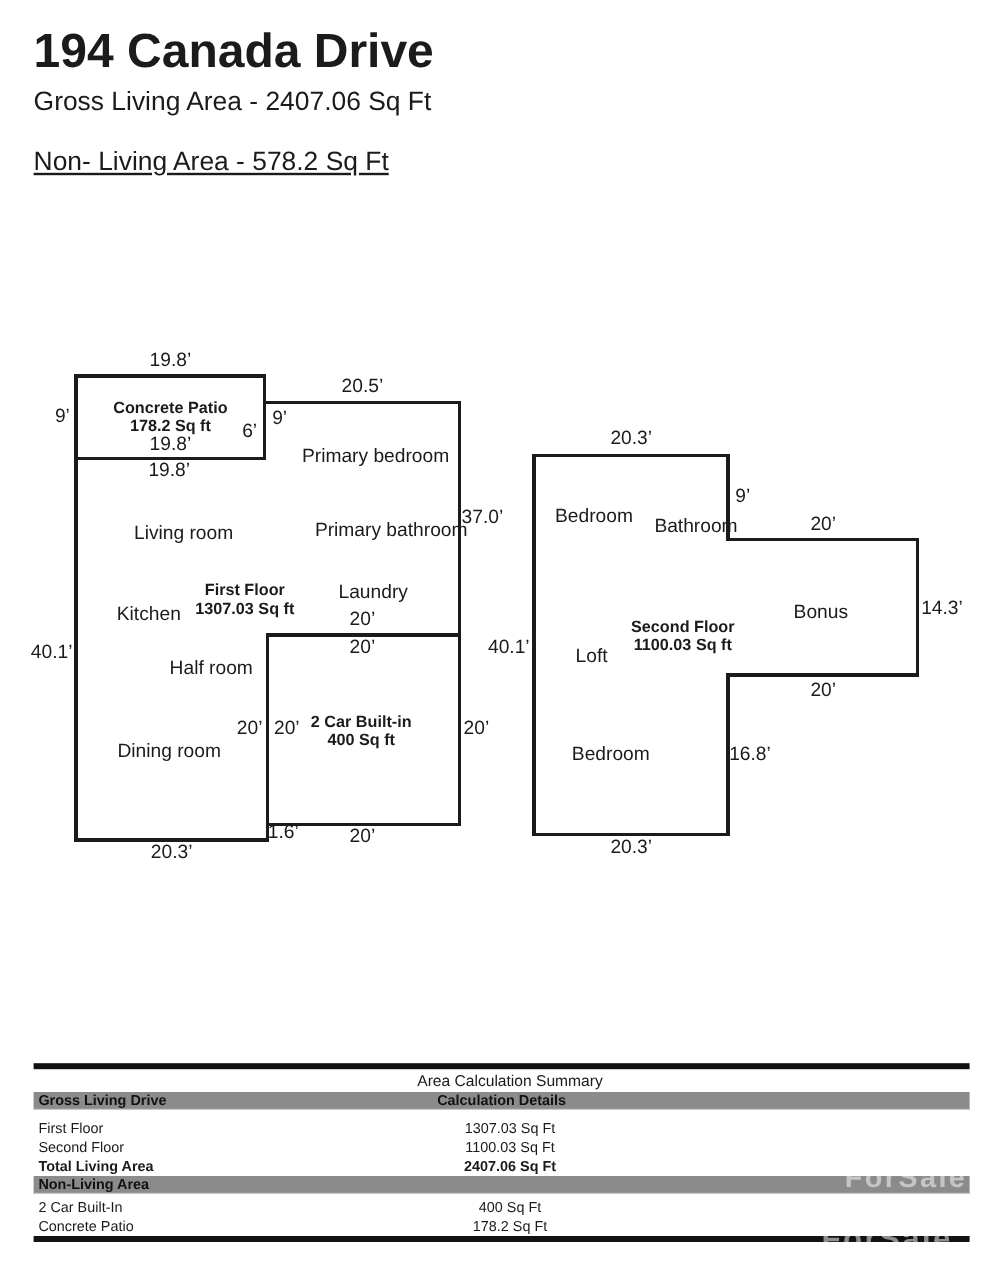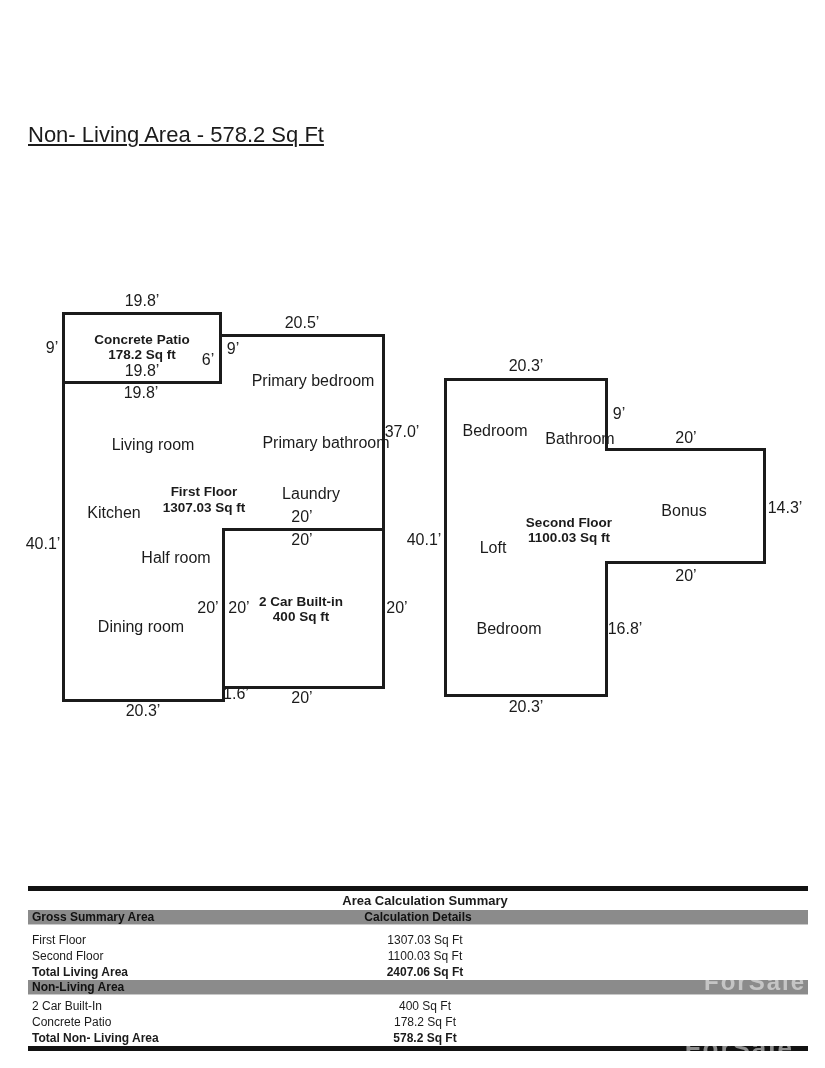--- a/index.html
+++ b/index.html
@@ -14,39 +14,41 @@
   .h-sub2{top:121px;text-decoration:underline;}
   
   #plan-svg{position:absolute;left:0;top:0;}
   #plan-svg polygon,#plan-svg rect{fill:none;stroke:#1b1b1b;stroke-width:3;stroke-linejoin:miter;shape-rendering:crispEdges;}
   
   .lbl{position:absolute;transform:translate(-50%,-50%);font-size:16px;line-height:14px;white-space:nowrap;}
   .fb{font-weight:bold;font-size:13.5px;}
   
   .summary{position:absolute;left:28px;top:886px;width:780px;font-size:12px;}
   .tbar{height:5px;background:#121212;position:relative;overflow:hidden;}
-  .ttitle{height:19px;line-height:20px;text-align:center;font-weight:bold;font-size:13px;padding-left:14px;}
+  .ttitle{height:19px;line-height:20px;text-align:center;font-weight:normal;font-size:13px;padding-left:14px;}
   .gray{position:relative;height:14px;line-height:14px;background:#8b8b8b;border-bottom:1.5px solid #c8c8c8;font-weight:bold;color:#111;overflow:hidden;}
   .gleft{position:absolute;left:4px;top:0;}
   .gcenter{position:absolute;left:0;right:0;top:0;text-align:center;}
   .rows1{padding-top:7px;}
   .rows2{padding-top:3px;}
   .trow{position:relative;height:16px;line-height:16px;}
   .tlabel{position:absolute;left:4px;top:0;}
   .tvalue{position:absolute;left:0;right:0;top:0;text-align:center;padding-left:14px;}
   .bold{font-weight:bold;text-decoration:underline;}
   
   .wm1{position:absolute;right:2px;top:-5px;font-size:24px;font-weight:bold;letter-spacing:2px;color:rgba(255,255,255,0.5);font-style:normal;}
   .wm2{position:absolute;right:14px;top:-13px;font-size:26px;font-weight:bold;letter-spacing:2px;color:rgba(165,165,165,0.85);}
 </style>
 </head>
 <body>
 
 <div id="page">
 
+  <div class="h-title">194 Canada Drive</div>
+  <div class="h-sub h-sub1">Gross Living Area - 2407.06 Sq Ft</div>
   <div class="h-sub h-sub2">Non- Living Area - 578.2 Sq Ft</div>
 
   <svg id="plan-svg" width="825" height="1068" viewBox="0 0 825 1068">
     <rect x="63.5" y="313.5" width="157" height="68.5"></rect>
     <polygon points="63.5,382 220.5,382 220.5,335.5 383,335.5 383,529 223,529 223,700 63.5,700"></polygon>
     <rect x="223" y="529" width="160" height="158"></rect>
     <polygon points="445,379.5 606.5,379.5 606.5,449.5 764.5,449.5 764.5,562.5 606.5,562.5 606.5,695.5 445,695.5"></polygon>
   </svg>
 
   <span class="lbl" style="left:142px;top:301px">19.8’</span>
@@ -61,21 +63,21 @@
   <span class="lbl" style="left:313px;top:381px">Primary bedroom</span>
   <span class="lbl" style="left:153px;top:445px">Living room</span>
   <span class="lbl" style="left:326px;top:443px">Primary bathroom</span>
   <span class="lbl" style="left:402px;top:432px">37.0’</span>
   <span class="lbl fb" style="left:204px;top:492px">First Floor</span>
   <span class="lbl fb" style="left:204px;top:508px">1307.03 Sq ft</span>
   <span class="lbl" style="left:311px;top:494px">Laundry</span>
   <span class="lbl" style="left:302px;top:517px">20’</span>
   <span class="lbl" style="left:43px;top:544px">40.1’</span>
   <span class="lbl" style="left:302px;top:540px">20’</span>
-  <span class="lbl" style="left:114px;top:513px">Kitchen</span>
+  <span class="lbl" style="left:124px;top:513px">Kitchen</span>
   <span class="lbl" style="left:176px;top:558px">Half room</span>
   <span class="lbl" style="left:208px;top:608px">20’</span>
   <span class="lbl" style="left:239px;top:608px">20’</span>
   <span class="lbl fb" style="left:301px;top:602px">2 Car Built-in</span>
   <span class="lbl fb" style="left:301px;top:617px">400 Sq ft</span>
   <span class="lbl" style="left:397px;top:608px">20’</span>
   <span class="lbl" style="left:141px;top:627px">Dining room</span>
   <span class="lbl" style="left:236px;top:694px">1.6’</span>
   <span class="lbl" style="left:302px;top:698px">20’</span>
   <span class="lbl" style="left:143px;top:711px">20.3’</span>
@@ -94,21 +96,21 @@
   <span class="lbl" style="left:686px;top:576px">20’</span>
   <span class="lbl" style="left:509px;top:629px">Bedroom</span>
   <span class="lbl" style="left:625px;top:629px">16.8’</span>
   <span class="lbl" style="left:526px;top:707px">20.3’</span>
 
   <div class="summary">
     <div class="tbar"></div>
     <div class="ttitle">Area Calculation Summary</div>
 
     <div class="gray">
-      <span class="gleft">Gross Summary Area</span>
+      <span class="gleft">Gross Living Drive</span>
       <span class="gcenter">Calculation Details</span>
     </div>
 
     <div class="rows1">
       <div class="trow">
         <span class="tlabel">First Floor</span>
         <span class="tvalue">1307.03 Sq Ft</span>
       </div>
       <div class="trow">
         <span class="tlabel">Second Floor</span>
@@ -127,24 +129,20 @@
 
     <div class="rows2">
       <div class="trow">
         <span class="tlabel">2 Car Built-In</span>
         <span class="tvalue">400 Sq Ft</span>
       </div>
       <div class="trow">
         <span class="tlabel">Concrete Patio</span>
         <span class="tvalue">178.2 Sq Ft</span>
       </div>
-      <div class="trow bold">
-        <span class="tlabel">Total Non- Living Area</span>
-        <span class="tvalue">578.2 Sq Ft</span>
-      </div>
     </div>
 
     <div class="tbar">
       <span class="wm2">ForSale</span>
     </div>
   </div>
 
 </div>
 
 </body></html>

